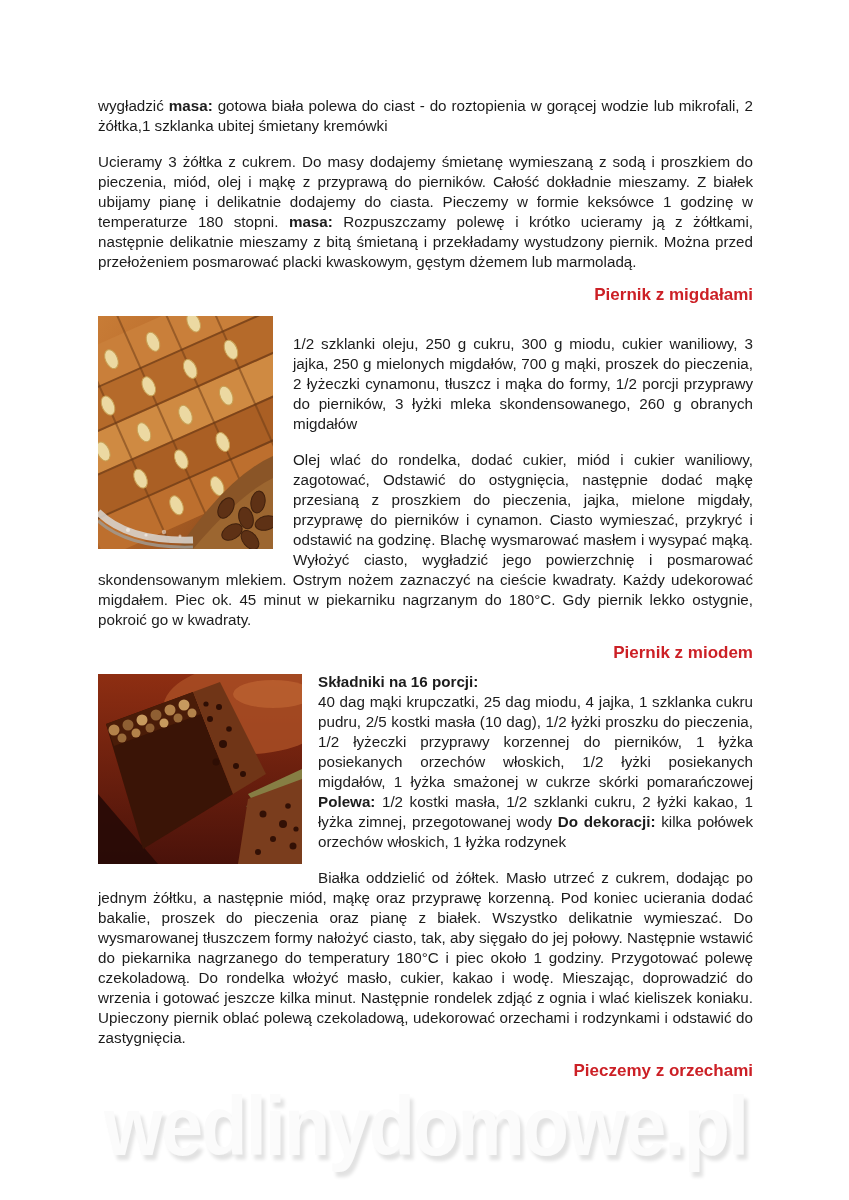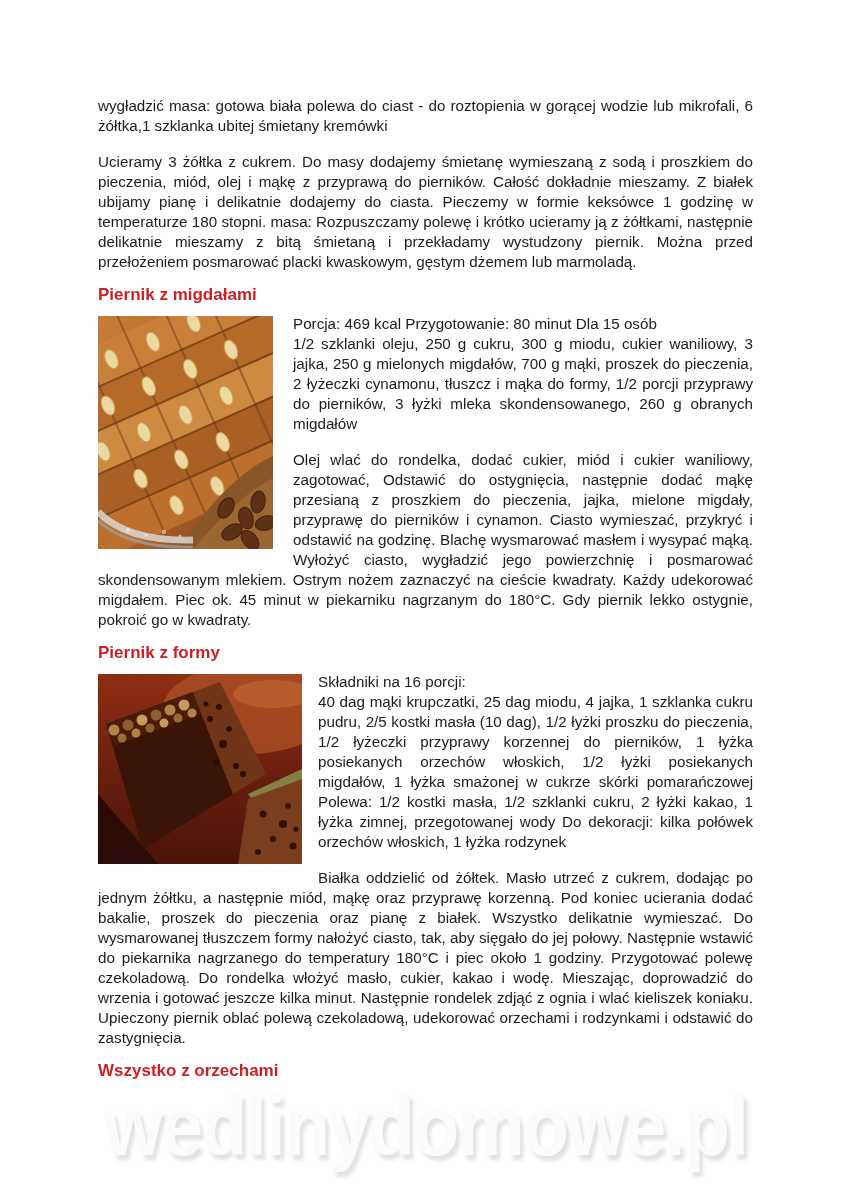--- a/index.html
+++ b/index.html
@@ -7,44 +7,44 @@
     position:relative;width:849px;height:1200px;background:#ffffff;overflow:hidden;
     font-family:"Liberation Sans","DejaVu Sans",sans-serif;
   }
   .content{
     position:absolute;left:98px;top:96px;width:655px;
     color:#1c1c1c;font-size:15.2px;line-height:20px;text-align:justify;
   }
   .content p{margin:0 0 16px 0;}
   .rhead{
     font-size:17px;line-height:20px;font-weight:bold;color:#cc2026;
-    margin:-3px 0 9px 0;text-align:left;
+    margin:-3px 0 9px 0;text-align:right;
   }
-  .b{font-weight:normal;margin-top:36px;}
+  .b{font-weight:bold;margin-top:36px;}
   .section{overflow:hidden;}
   figure.photo{float:left;display:block;margin:2px 20px 8px 0;padding:0;}
   figure.photo2{margin:2px 16px 14px 0;}
   figure.photo svg{display:block;}
   .watermark{
     position:absolute;left:104px;top:1078px;
     font-size:84px;font-weight:bold;letter-spacing:-2px;white-space:nowrap;
     color:#fbfbfb;text-shadow:4px 5px 4px #e2e2e2;
     transform:scaleX(0.9);transform-origin:left top;
   }
 </style>
 </head>
 <body>
 
 <div class="page">
 
   <div class="watermark">wedlinydomowe.pl</div>
 
   <div class="content">
 
-    <p><span>wygładzić</span> <span class="b">masa:</span> <span>gotowa biała polewa do ciast - do roztopienia w gorącej wodzie lub mikrofali, 6 żółtka,1 szklanka ubitej śmietany kremówki</span></p>
+    <p><span>wygładzić</span> <span class="b">masa:</span> <span>gotowa biała polewa do ciast - do roztopienia w gorącej wodzie lub mikrofali, 2 żółtka,1 szklanka ubitej śmietany kremówki</span></p>
 
     <p><span>Ucieramy 3 żółtka z cukrem. Do masy dodajemy śmietanę wymieszaną z sodą i proszkiem do pieczenia, miód, olej i mąkę z przyprawą do pierników. Całość dokładnie mieszamy. Z białek ubijamy pianę i delikatnie dodajemy do ciasta. Pieczemy w formie keksówce 1 godzinę w temperaturze 180 stopni.</span> <span class="b">masa:</span> <span>Rozpuszczamy polewę i krótko ucieramy ją z żółtkami, następnie delikatnie mieszamy z bitą śmietaną i przekładamy wystudzony piernik. Można przed przełożeniem posmarować placki kwaskowym, gęstym dżemem lub marmoladą.</span></p>
 
     <h2 class="rhead">Piernik z migdałami</h2>
 
     <div class="section">
       <figure class="photo photo1">
         <svg width="175" height="233" viewBox="0 0 175 233">
           <defs>
             <linearGradient id="pg1" x1="0" y1="0" x2="1" y2="1">
@@ -103,26 +103,26 @@
           <path d="M0 205 Q32 233 95 231" fill="none" stroke="#9f9c96" stroke-width="3" opacity="0.8"></path>
           <g fill="#ffffff" opacity="0.5">
             <circle cx="30" cy="214" r="2"></circle>
               <circle cx="48" cy="219" r="1.6"></circle>
             <circle cx="66" cy="216" r="2.2"></circle>
               <circle cx="82" cy="220" r="1.5"></circle>
           </g>
         </svg>
       </figure>
 
-      <p><span>Porcja: 469 kcal Przygotowanie: 80 minut Dla 15 osób</span><br><span>1/2 szklanki oleju, 250 g cukru, 300 g miodu, cukier waniliowy, 3 jajka, 250 g mielonych migdałów, 700 g mąki, proszek do pieczenia, 2 łyżeczki cynamonu, tłuszcz i mąka do formy, 1/2 porcji przyprawy do pierników, 3 łyżki mleka skondensowanego, 260 g obranych migdałów</span></p>
+      <p><br><span>1/2 szklanki oleju, 250 g cukru, 300 g miodu, cukier waniliowy, 3 jajka, 250 g mielonych migdałów, 700 g mąki, proszek do pieczenia, 2 łyżeczki cynamonu, tłuszcz i mąka do formy, 1/2 porcji przyprawy do pierników, 3 łyżki mleka skondensowanego, 260 g obranych migdałów</span></p>
 
       <p>Olej wlać do rondelka, dodać cukier, miód i cukier waniliowy, zagotować, Odstawić do ostygnięcia, następnie dodać mąkę przesianą z proszkiem do pieczenia, jajka, mielone migdały, przyprawę do pierników i cynamon. Ciasto wymieszać, przykryć i odstawić na godzinę. Blachę wysmarować masłem i wysypać mąką. Wyłożyć ciasto, wygładzić jego powierzchnię i posmarować skondensowanym mlekiem. Ostrym nożem zaznaczyć na cieście kwadraty. Każdy udekorować migdałem. Piec ok. 45 minut w piekarniku nagrzanym do 180°C. Gdy piernik lekko ostygnie, pokroić go w kwadraty.</p>
     </div>
 
-    <h2 class="rhead">Piernik z formy</h2>
+    <h2 class="rhead">Piernik z miodem</h2>
 
     <div class="section">
       <figure class="photo photo2">
         <svg width="204" height="190" viewBox="0 0 204 190">
           <defs>
             <linearGradient id="pg2" x1="0" y1="0" x2="0" y2="1">
               <stop offset="0" stop-color="#8e2e12"></stop>
               <stop offset="1" stop-color="#4a120a"></stop>
             </linearGradient>
           </defs>
@@ -170,16 +170,16 @@
             <circle cx="198" cy="155" r="2.6"></circle>
           </g>
         </svg>
       </figure>
 
       <p><span class="b">Składniki na 16 porcji:</span><br><span>40 dag mąki krupczatki, 25 dag miodu, 4 jajka, 1 szklanka cukru pudru, 2/5 kostki masła (10 dag), 1/2 łyżki proszku do pieczenia, 1/2 łyżeczki przyprawy korzennej do pierników, 1 łyżka posiekanych orzechów włoskich, 1/2 łyżki posiekanych migdałów, 1 łyżka smażonej w cukrze skórki pomarańczowej</span> <span class="b">Polewa:</span> <span>1/2 kostki masła, 1/2 szklanki cukru, 2 łyżki kakao, 1 łyżka zimnej, przegotowanej wody</span> <span class="b">Do dekoracji:</span> <span>kilka połówek orzechów włoskich, 1 łyżka rodzynek</span></p>
 
       <p>Białka oddzielić od żółtek. Masło utrzeć z cukrem, dodając po jednym żółtku, a następnie miód, mąkę oraz przyprawę korzenną. Pod koniec ucierania dodać bakalie, proszek do pieczenia oraz pianę z białek. Wszystko delikatnie wymieszać. Do wysmarowanej tłuszczem formy nałożyć ciasto, tak, aby sięgało do jej połowy. Następnie wstawić do piekarnika nagrzanego do temperatury 180°C i piec około 1 godziny. Przygotować polewę czekoladową. Do rondelka włożyć masło, cukier, kakao i wodę. Mieszając, doprowadzić do wrzenia i gotować jeszcze kilka minut. Następnie rondelek zdjąć z ognia i wlać kieliszek koniaku. Upieczony piernik oblać polewą czekoladową, udekorować orzechami i rodzynkami i odstawić do zastygnięcia.</p>
     </div>
 
-    <h2 class="rhead">Wszystko z orzechami</h2>
+    <h2 class="rhead">Pieczemy z orzechami</h2>
 
   </div>
 </div>
 
 </body></html>

